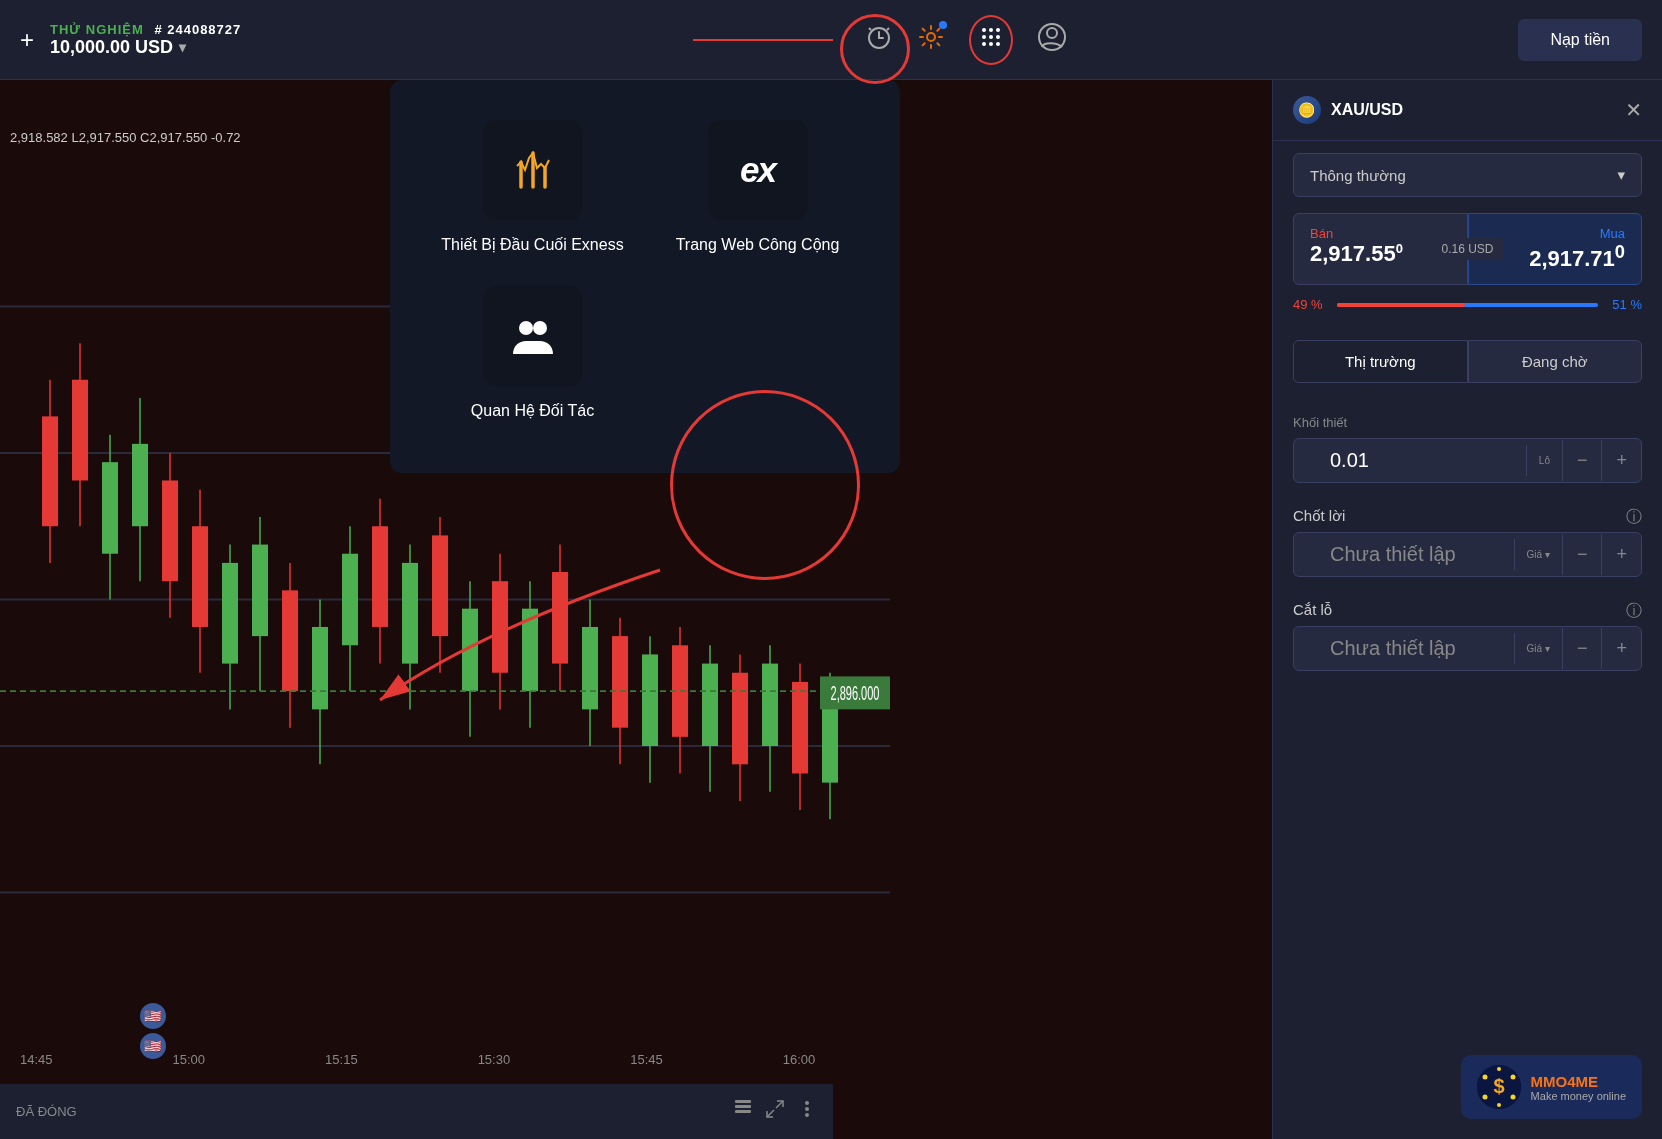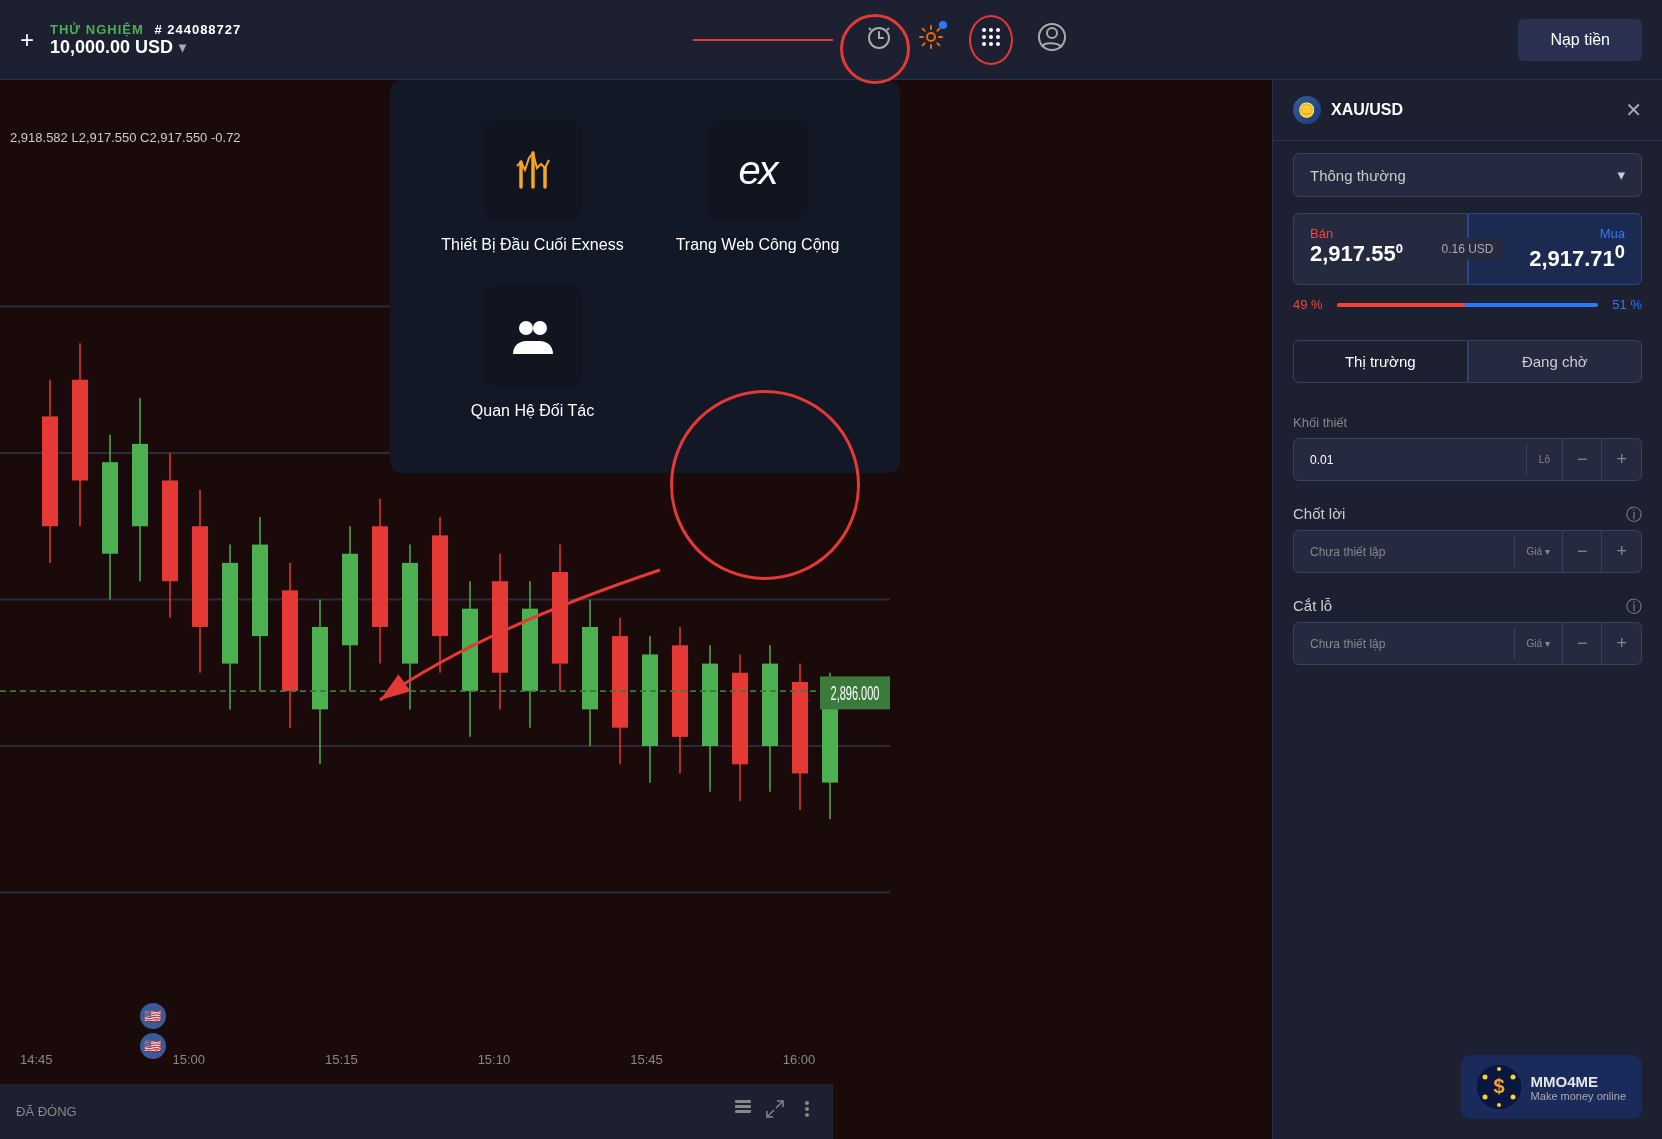--- a/index.html
+++ b/index.html
@@ -314,21 +314,22 @@
       align-items: center;
       background: #252a40;
       border: 1px solid #3a4060;
       border-radius: 6px;
       overflow: hidden;
     }
     .input-value {
       flex: 1;
       padding: 10px 16px;
       color: #fff;
-      font-size: 12px;
+      font-size: 20px;
+      margin-left: 20px;
     }
     .input-unit {
       padding: 10px 12px;
       color: #888;
       font-size: 10px;
       border-left: 1px solid #3a4060;
     }
     .input-btn {
       padding: 10px 14px;
       color: #888;
@@ -469,21 +470,21 @@
       align-items: center;
       justify-content: center;
       font-size: 20px;
       position: relative;
     }
     .mmo4me-text {
       display: flex;
       flex-direction: column;
     }
     .mmo4me-title {
-      color: #e5e5e5;
+      color: #f97316;
       font-size: 15px;
       font-weight: 700;
     }
     .mmo4me-sub {
       color: #aaa;
       font-size: 11px;
     }
   </style>
 </head>
 <body>
@@ -658,21 +659,21 @@
     <div style="width:26px;height:26px;border-radius:50%;background:#3a5a9a;display:flex;align-items:center;justify-content:center;font-size:14px;">🇺🇸</div>
   </div>
   <div style="position:absolute; bottom:80px; left:140px;">
     <div style="width:26px;height:26px;border-radius:50%;background:#3a5a9a;display:flex;align-items:center;justify-content:center;font-size:14px;">🇺🇸</div>
   </div>
 
   <div class="time-axis">
     <span>14:45</span>
     <span>15:00</span>
     <span>15:15</span>
-    <span>15:10</span>
+    <span>15:30</span>
     <span>15:45</span>
     <span>16:00</span>
 
   </div>
 
   <div class="bottom-bar">
     <span class="bottom-bar-label">ĐÃ ĐÓNG</span>
     <div class="bottom-bar-icons">
       <span>
         <svg width="20" height="20" viewBox="0 0 20 20" fill="#888">
@@ -797,21 +798,21 @@
           <line x1="10" y1="14" x2="10" y2="39" stroke="#f5a623" stroke-width="3.5" stroke-linecap="round"></line>
           <line x1="34" y1="20" x2="34" y2="39" stroke="#f5a623" stroke-width="3.5" stroke-linecap="round"></line>
           <polyline points="6,18 10,14 14,22 18,10 22,5 26,20 30,16 34,20 38,12" stroke="#f5a623" stroke-width="2" fill="none"></polyline>
         </svg>
       </div>
       <span class="menu-item-label">Thiết Bị Đầu Cuối Exness</span>
     </div>
 
     <div class="menu-item">
       <div class="menu-icon-box">
-        <span style="color:#fff; font-size:40px; font-weight:400; font-style:italic; letter-spacing:-2px;">ex</span>
+        <span style="color:#fff; font-size:35px; font-weight:700; font-style:italic; letter-spacing:-2px;">ex</span>
       </div>
       <span class="menu-item-label">Trang Web Công Cộng</span>
     </div>
 
     <div class="menu-item">
       <div class="menu-icon-box partner">
         <svg width="44" height="44" viewBox="0 0 44 44" fill="white">
           <circle cx="15" cy="14" r="7"></circle>
           <circle cx="29" cy="14" r="7"></circle>
           <path d="M2 40c0-8 6-13 13-13h14c7 0 13 5 13 13" fill="white"></path>

